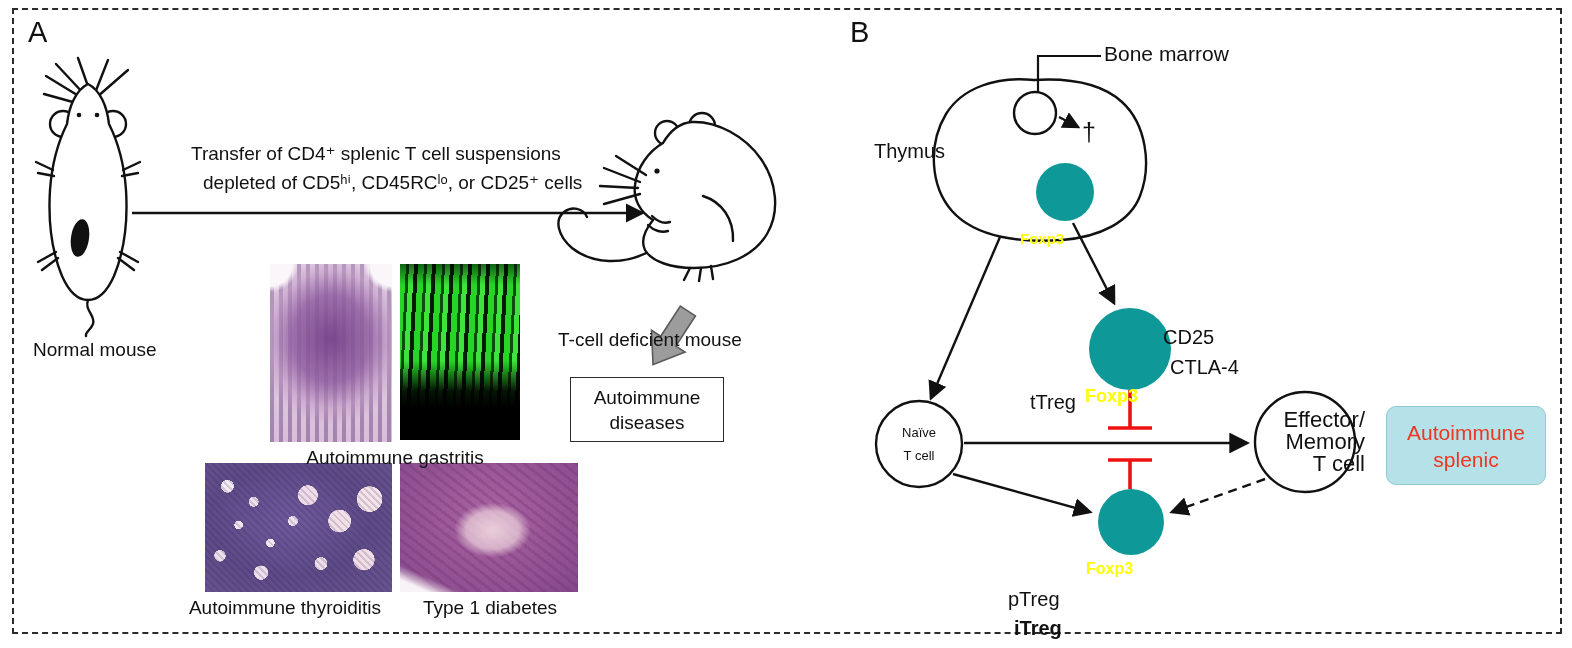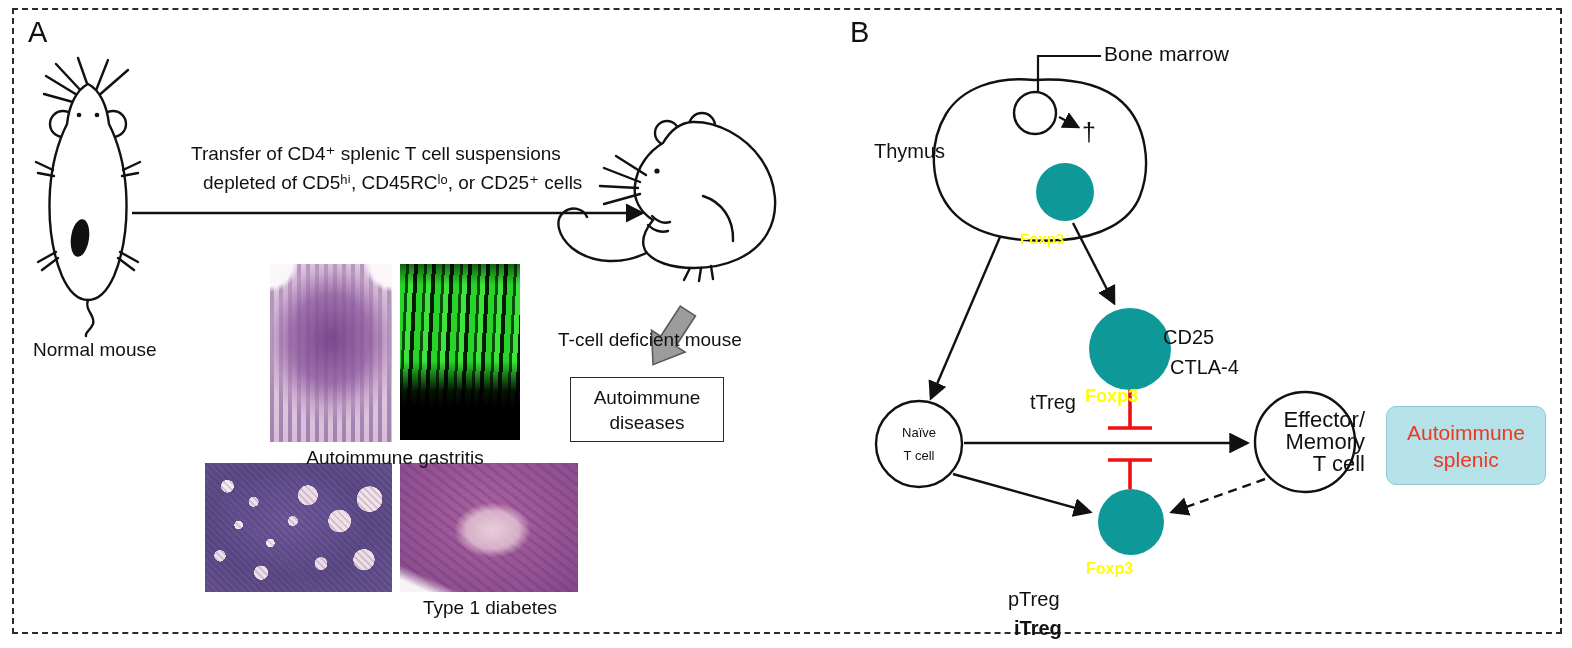--- a/index.html
+++ b/index.html
@@ -151,20 +151,21 @@
   <div class="lbl panel-letter" id="lblA">A</div>
   <div class="lbl" id="transfer1">Transfer of CD4⁺ splenic T cell suspensions</div>
   <div class="lbl" id="transfer2">depleted of CD5ʰⁱ, CD45RCˡᵒ, or CD25⁺ cells</div>
   <div class="lbl" id="normalMouseLbl">Normal mouse</div>
   <div class="lbl" id="deficientMouseLbl">T-cell deficient mouse</div>
   <div id="outcomeBox">
     <span>Autoimmune</span>
     <span>diseases</span>
   </div>
   <div class="lbl center" id="gastritisLbl">Autoimmune gastritis</div>
+  <div class="lbl center" id="thyroiditisLbl">Autoimmune thyroiditis</div>
   <div class="lbl center" id="diabetesLbl">Type 1 diabetes</div>
 
   <div class="lbl panel-letter" id="lblB">B</div>
   <div class="lbl" id="boneMarrowLbl">Bone marrow</div>
   <div class="lbl t20" id="thymusLbl">Thymus</div>
   <div class="lbl" id="daggerLbl">†</div>
   <div class="foxp3" id="foxp3a">Foxp3</div>
   <div class="foxp3" id="foxp3b">Foxp3</div>
   <div class="foxp3" id="foxp3c">Foxp3</div>
   <div class="lbl t20" id="cd25Lbl">CD25</div>

